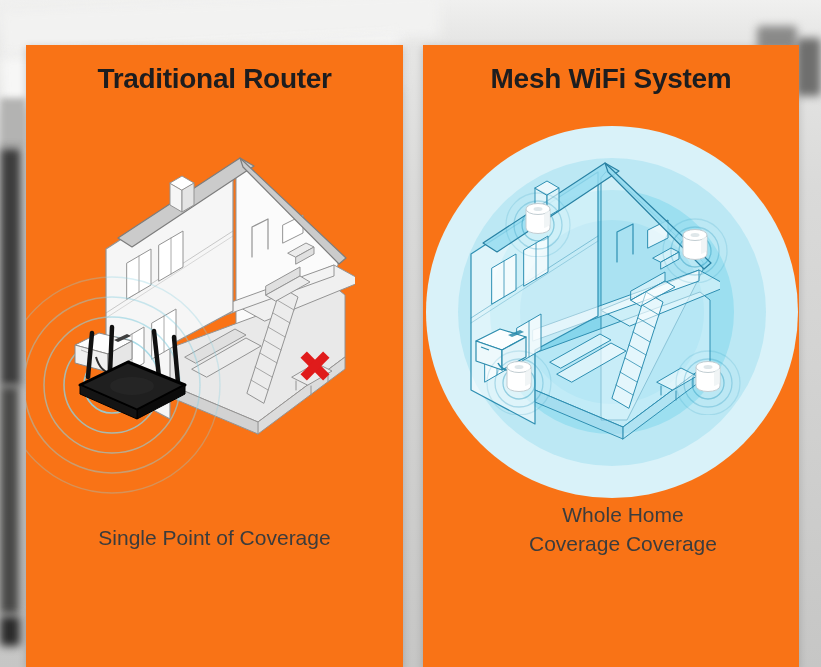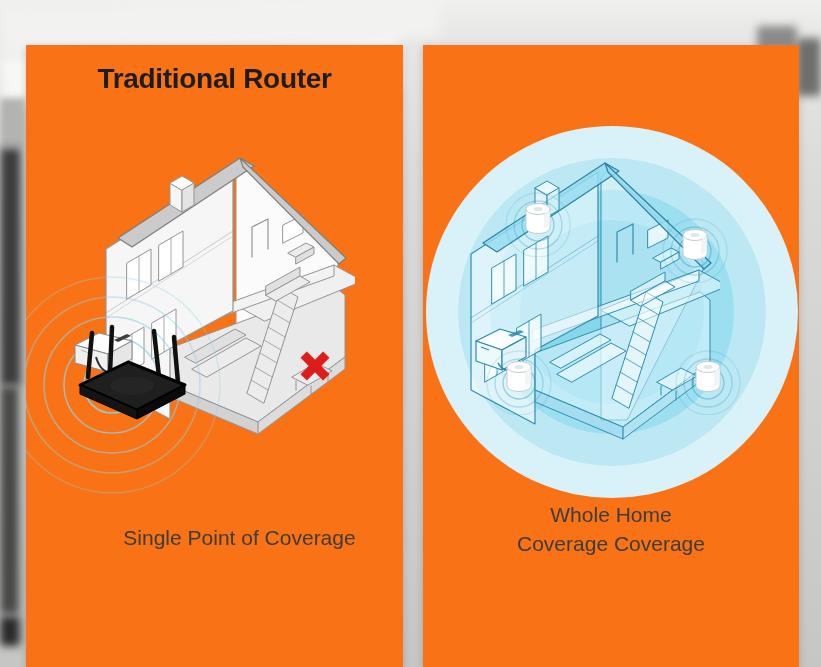--- a/index.html
+++ b/index.html
@@ -23,22 +23,22 @@
   .card-left{left:26px;width:377px;}
   .card-right{left:423px;width:376px;}
   .panel-title{
     position:absolute;top:18px;left:0;width:100%;text-align:center;
     font-size:28px;font-weight:700;color:var(--color-title,#1d1d1f);letter-spacing:-0.3px;
   }
   .panel-caption{
     position:absolute;left:0;width:100%;text-align:center;
     font-size:21px;font-weight:400;color:var(--color-caption,#3c3c3c);line-height:29px;
   }
-  .caption-left{top:478px;margin-left:25px;}
-  .caption-right{top:455px;}
+  .caption-left{top:478px;}
+  .caption-right{top:455px;padding-left:12px;}
   .abs{position:absolute;}
   
   .house-theme-gray{
     --hl:#949494;--hl2:#7d7d7d;--roof:#cbcbcb;--wall:#f6f6f6;--int:#fbfbfb;
     --floor:#e9e9e9;--floor2:#f0f0f0;--band:#f3f3f3;--base:#dcdcdc;--base2:#d2d2d2;
     --furn:#ececec;--furn2:#e0e0e0;--win:#ffffff;--chim:#e4e4e4;
   }
   .house-theme-blue{
     --hl:#2e8fb2;--hl2:#2881a3;--roof:rgba(150,220,240,.85);--wall:rgba(250,254,255,.55);
     --int:rgba(255,255,255,.30);--floor:rgba(230,248,253,.5);--floor2:rgba(240,251,254,.5);
@@ -189,20 +189,21 @@
     <g transform="translate(289,321)" fill="var(--color-alert_x,#e01b1b)">
       <rect x="-16" y="-4.5" width="32" height="9" transform="rotate(45)"></rect>
       <rect x="-16" y="-4.5" width="32" height="9" transform="rotate(-45)"></rect>
     </g>
   </svg>
 
   <div class="panel-caption caption-left">Single Point of Coverage</div>
 </div>
 
 <div class="card card-right">
+  <div class="panel-title">Mesh WiFi System</div>
 
   <svg class="abs" style="left:0;top:0" width="376" height="572" viewBox="0 0 376 572">
     <circle cx="189" cy="267" r="186" fill="var(--color-glow_outer,#d9f2f9)"></circle>
     <circle cx="189" cy="267" r="154" fill="var(--color-glow_mid,#bce8f4)"></circle>
     <circle cx="189" cy="267" r="122" fill="var(--color-glow_inner,#9cdff0)"></circle>
     <circle cx="189" cy="267" r="92" fill="var(--color-glow_core,#86d6ec)"></circle>
   </svg>
 
   <svg class="abs house-theme-blue" style="left:37px;top:105px" width="260" height="300" viewBox="0 0 260 300">
     <use href="#house-sym" width="260" height="300"></use>

